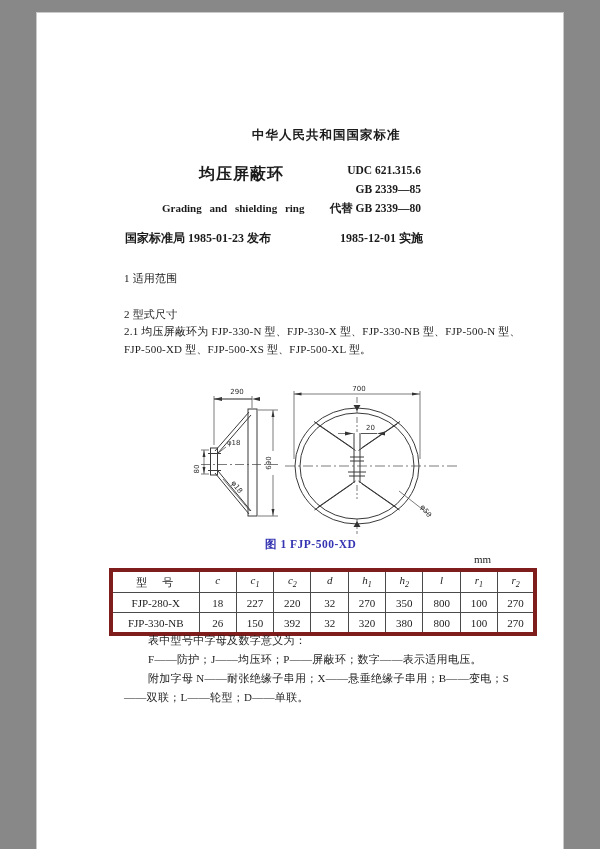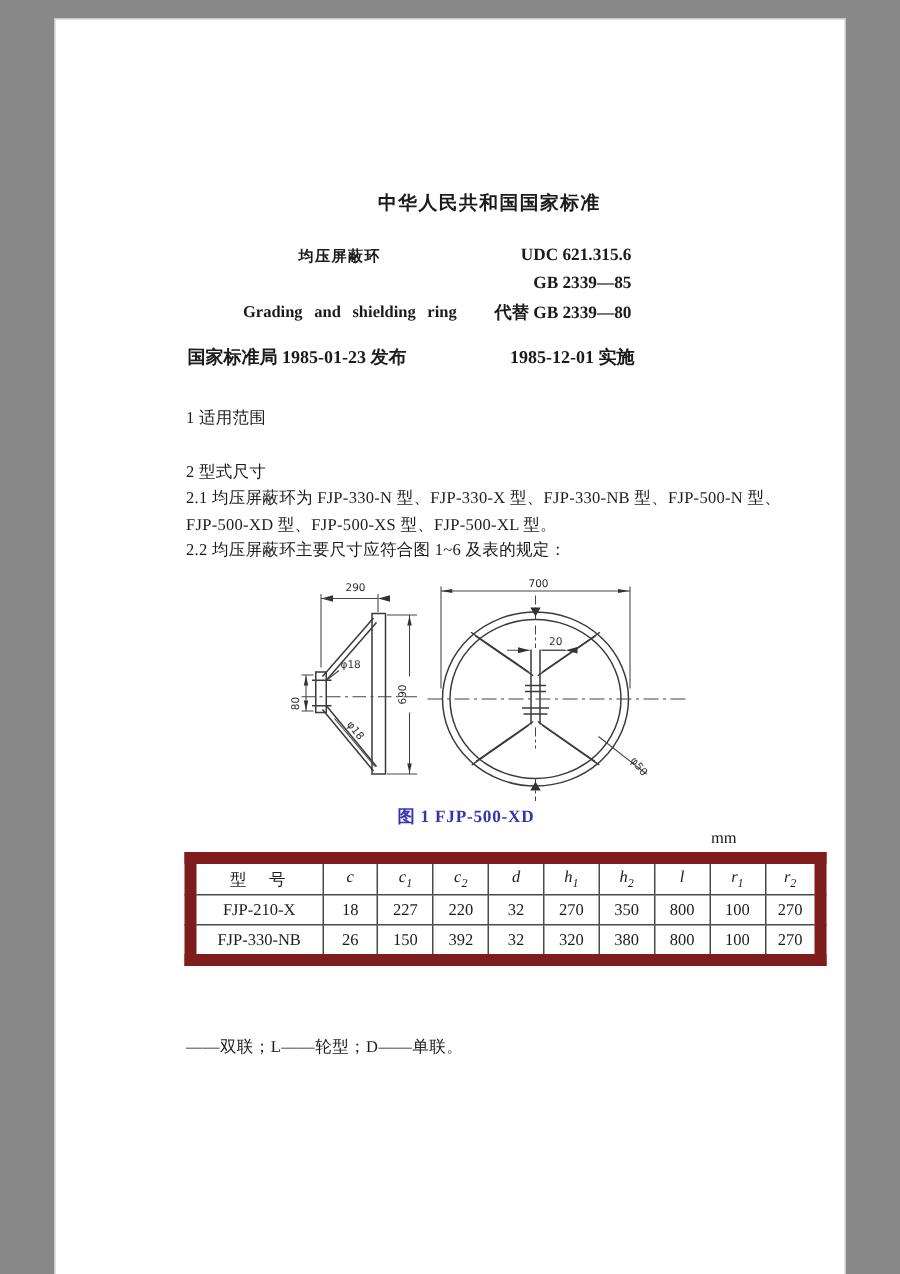--- a/index.html
+++ b/index.html
@@ -4,30 +4,30 @@
 <style>
   html,body{margin:0;padding:0;background:#888;}
   .page{
     position:relative;width:528px;height:849px;margin:12px auto;
     background:#ffffff;border:1px solid #c9c9c9;box-sizing:border-box;
     font-family:"Liberation Serif","DejaVu Serif",serif;color:#1b1b1b;overflow:hidden;
   }
   .abs{position:absolute;white-space:nowrap;}
   .b{font-weight:bold;}
   .std-title{font-size:12.5px;letter-spacing:1px;}
-  .title-cn{font-size:10px;letter-spacing:1px;}
+  .title-cn{font-size:16px;letter-spacing:1px;}
   .right-col{text-align:left;font-size:11.5px;}
   .title-en{font-size:11px;word-spacing:5px;}
   .pub{font-size:12px;}
   .body-line{font-size:11px;letter-spacing:0.2px;}
   .caption{font-size:11.5px;font-weight:bold;letter-spacing:0.5px;}
   .unit{font-size:11px;}
   table.dims{
-    position:absolute;left:86px;top:555px;width:428px;
-    border-collapse:collapse;border:8px solid #7f1d1d;
+    position:absolute;left:72px;top:555px;width:428px;
+    border-collapse:collapse;border:4px solid #7f1d1d;
     font-size:11px;table-layout:fixed;
   }
   table.dims th,table.dims td{
     border:1px solid #4a4a4a;text-align:center;padding:0;height:19px;
     font-weight:normal;overflow:hidden;
   }
   table.dims th{height:20px;}
   .var{font-style:italic;font-family:"Liberation Serif",serif;}
   table.dims sub{font-size:8px;font-style:italic;}
   .model-th{letter-spacing:2px;}
@@ -45,21 +45,20 @@
   <div class="abs b right-col" style="right:142px;top:170px;">GB 2339—85</div>
   <div class="abs b right-col" style="right:142px;top:188px;">代替 GB 2339—80</div>
   <div class="abs b title-en" style="left:125px;top:189px;">Grading and shielding ring</div>
   <div class="abs b pub" style="left:88px;top:217px;">国家标准局 1985-01-23 发布</div>
   <div class="abs b pub" style="right:140px;top:217px;text-align:right;">1985-12-01 实施</div>
 
   <div class="abs body-line" style="left:87px;top:258px;">1 适用范围</div>
   <div class="abs body-line" style="left:87px;top:294px;">2 型式尺寸</div>
   <div class="abs body-line" style="left:87px;top:311px;">2.1 均压屏蔽环为 FJP-330-N 型、FJP-330-X 型、FJP-330-NB 型、FJP-500-N 型、</div>
   <div class="abs body-line" style="left:87px;top:329px;">FJP-500-XD 型、FJP-500-XS 型、FJP-500-XL 型。</div>
-  <div class="abs body-line" style="left:87px;top:346px;">2.2 均压屏蔽环主要尺寸应符合图 1~6 及表的规定：</div>
 
   <svg class="abs" style="left:0;top:366px;" width="600" height="158" viewBox="0 366 600 158">
     <defs>
       <marker id="arr" markerUnits="userSpaceOnUse" markerWidth="9" markerHeight="6" refX="8" refY="3" orient="auto">
         <polygon points="0,0.9 8,3 0,5.1" fill="#333"></polygon>
       </marker>
     </defs>
     <g stroke="#3a3a3a" stroke-width="1" fill="none">
 
       <rect x="211" y="396" width="9" height="107"></rect>
@@ -177,21 +176,21 @@
       <th><span class="var">c</span><sub>1</sub></th>
       <th><span class="var">c</span><sub>2</sub></th>
       <th><span class="var">d</span><sub></sub></th>
       <th><span class="var">h</span><sub>1</sub></th>
       <th><span class="var">h</span><sub>2</sub></th>
       <th><span class="var">l</span><sub></sub></th>
       <th><span class="var">r</span><sub>1</sub></th>
       <th><span class="var">r</span><sub>2</sub></th>
     </tr>
     <tr>
-      <td>FJP-210-X</td>
+      <td>FJP-280-X</td>
       <td>18</td>
       <td>227</td>
       <td>220</td>
       <td>32</td>
       <td>270</td>
       <td>350</td>
       <td>800</td>
       <td>100</td>
       <td>270</td>
     </tr>
@@ -203,15 +202,18 @@
       <td>32</td>
       <td>320</td>
       <td>380</td>
       <td>800</td>
       <td>100</td>
       <td>270</td>
     </tr>
   </tbody>
     </table>
 
+  <div class="abs notes-line" style="left:111px;top:620px;">表中型号中字母及数字意义为：</div>
+  <div class="abs notes-line" style="left:111px;top:639px;">F——防护；J——均压环；P——屏蔽环；数字——表示适用电压。</div>
+  <div class="abs notes-line" style="left:111px;top:658px;">附加字母 N——耐张绝缘子串用；X——悬垂绝缘子串用；B——变电；S</div>
   <div class="abs notes-line" style="left:87px;top:677px;">——双联；L——轮型；D——单联。</div>
 
 </div>
 
 </body></html>

